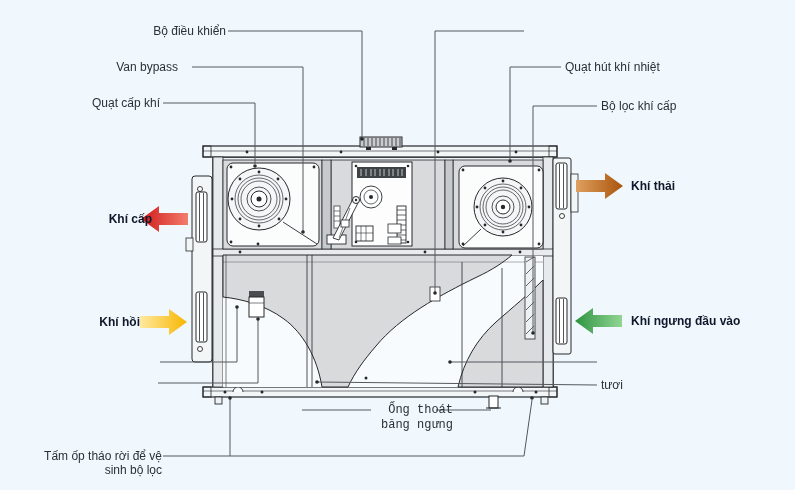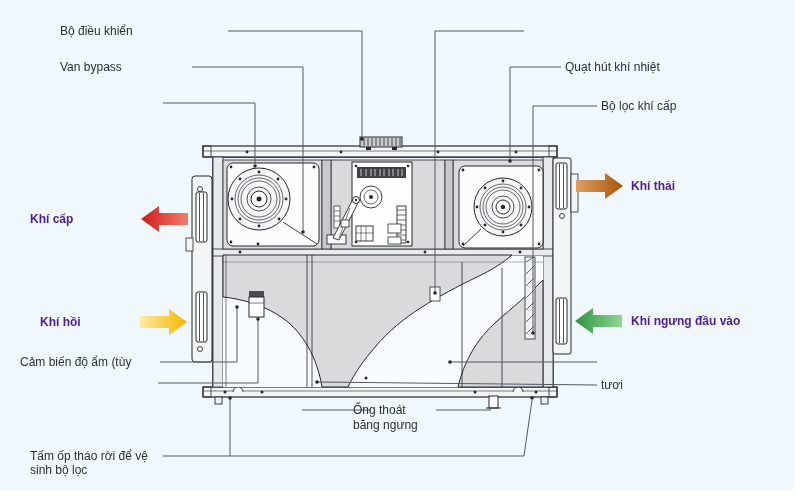--- a/index.html
+++ b/index.html
@@ -7,23 +7,23 @@
     width:800px;height:500px;position:relative;overflow:hidden;
     background:#f0f8fd;
     font-family:"Liberation Sans","DejaVu Sans",sans-serif;
   }
   #stage{position:absolute;left:0;top:0;width:800px;height:500px;}
   svg{position:absolute;left:0;top:0;}
   .lbl{
     position:absolute;font-size:12px;line-height:15px;color:#2b2f36;
     white-space:nowrap;
   }
-  .lbl.r{text-align:left;}
-  .lbl.c{text-align:left;}
-  .lbl.b{font-weight:bold;color:#4c1d95;}
+  .lbl.r{text-align:right;}
+  .lbl.c{text-align:right;font-family:Liberation Mono, monospace;}
+  .lbl.b{font-weight:bold;color:#0f172a;}
   .whitepad{position:absolute;background:#ffffff;}
 </style>
 </head>
 <body>
 
 <div id="stage">
 
 <svg width="800" height="500" viewBox="0 0 800 500">
   <defs>
     <linearGradient id="gradSupply" gradientUnits="userSpaaceOnUse" x1="0" y1="0" x2="1" y2="0">
@@ -266,30 +266,30 @@
 
   <g stroke="none">
     <polygon points="141,219 159,206 159,213 188,213 188,225 159,225 159,232" fill="url(#gradSupply)"></polygon>
     <polygon points="187,322 169,309 169,316 140,316 140,328 169,328 169,335" fill="url(#gradReturn)"></polygon>
     <polygon points="623,186 605,173 605,180 576,180 576,192 605,192 605,199" fill="url(#gradExhaust)"></polygon>
     <polygon points="575,321 593,308 593,315 622,315 622,327 593,327 593,334" fill="url(#gradFresh)"></polygon>
   </g>
 </svg>
 
 <div class="lbl r" style="left:60px;top:24px;width:166px">Bộ điều khiển</div>
-<div class="lbl r" style="left:60px;top:60px;width:128px">Van bypass</div>
+<div class="lbl r" style="left:50px;top:60px;width:128px">Van bypass</div>
+<div class="lbl r" style="left:40px;top:96px;width:120px">Quạt cấp khí</div>
 <div class="lbl" style="left:565px;top:60px">Quạt hút khí nhiệt</div>
 <div class="lbl" style="left:601px;top:99px">Bộ lọc khí cấp</div>
 
-<div class="lbl r b" style="left:30px;top:212px;width:100px">Khí cấp</div>
+<div class="lbl r b" style="left:52px;top:212px;width:100px">Khí cấp</div>
 <div class="lbl r b" style="left:40px;top:315px;width:100px">Khí hồi</div>
 <div class="lbl b" style="left:631px;top:179px">Khí thải</div>
 <div class="lbl b" style="left:631px;top:314px">Khí ngưng đầu vào</div>
 
-<div class="lbl r" style="left:20px;top:355px;width:138px">Cảm biến độ ẩm (tùy</div>
 
 <div class="lbl" style="left:601px;top:378px">tươi</div>
 
 <div class="lbl c" style="left:353px;top:403px;width:100px">Ống thoát</div>
 <div class="lbl c" style="left:353px;top:418px;width:100px">băng ngưng</div>
 
 <div class="lbl r" style="left:30px;top:463px;width:132px">sinh bộ lọc</div>
 <div class="lbl r" style="left:30px;top:449px;width:132px">Tấm ốp tháo rời để vệ</div>
 
 <div class="whitepad" style="left:0;top:490px;width:800px;height:10px"></div>

